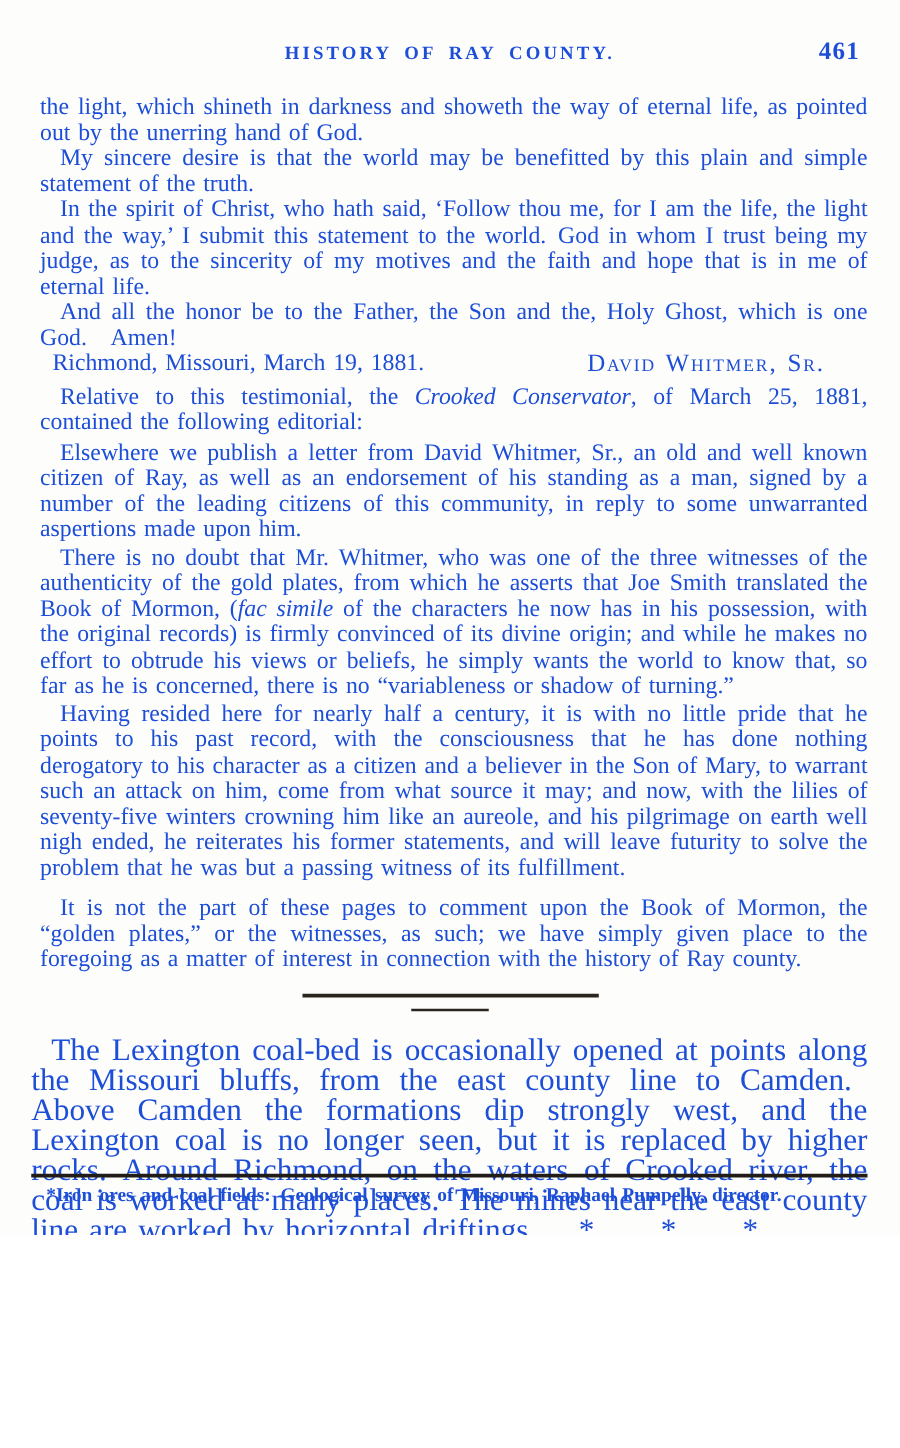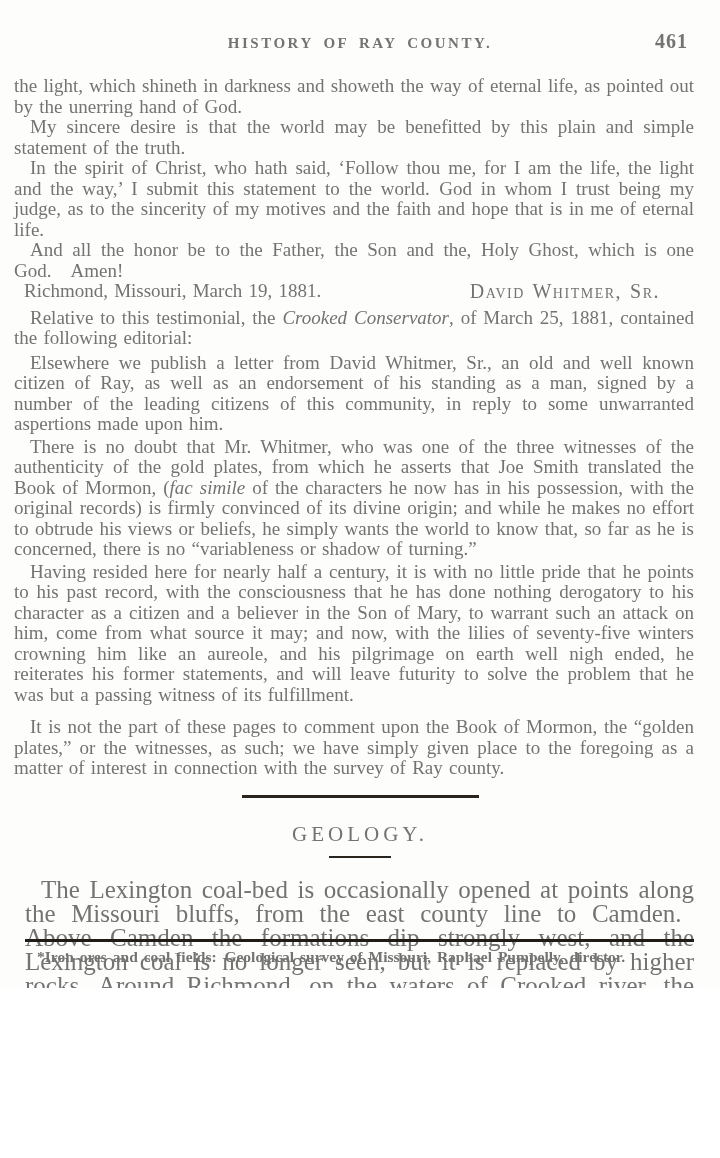--- a/index.html
+++ b/index.html
@@ -7,21 +7,21 @@
     padding: 0;
     background: #ffffff;
     font-family: "Liberation Serif", serif;
   }
   .page {
     position: relative;
     width: 720px;
     height: 988px;
     margin: 0 auto;
     background: #fdfdfb;
-    color: #737373;
+    color: #1d4ed8;
     overflow: hidden;
   }
   
   .page-header {
     position: relative;
     padding-top: 34px;
     text-align: center;
     height: 22px;
   }
   .running-title {
@@ -33,21 +33,21 @@
   .page-number {
     position: absolute;
     right: 32px;
     top: 30px;
     font-size: 20px;
     font-weight: bold;
     letter-spacing: 1px;
   }
   
   .body-text {
-    margin: 20px 26px 0 14px;
+    margin: 20px 26px 0 32px;
     font-size: 19px;
     line-height: 20.5px;
     text-align: justify;
     word-spacing: 1.5px;
   }
   .body-text p {
     margin: 0;
     text-indent: 16px;
   }
   p.noindent { text-indent: 0; }
@@ -158,26 +158,25 @@
     </p>
 
     <p class="mt-6"><span>Relative to this testimonial, the </span><span class="ital">Crooked Conservator</span><span>, of March 25, 1881, contained the following editorial:</span></p>
 
     <p class="mt-4">Elsewhere we publish a letter from David Whitmer, Sr., an old and well known citizen of Ray, as well as an endorsement of his standing as a man, signed by a number of the leading citizens of this community, in reply to some unwarranted aspertions made upon him.</p>
 
     <p class="mt-2"><span>There is no doubt that Mr. Whitmer, who was one of the three witnesses of the authenticity of the gold plates, from which he asserts that Joe Smith translated the Book of Mormon, (</span><span class="ital">fac simile</span><span> of the characters he now has in his possession, with the original records) is firmly convinced of its divine origin; and while he makes no effort to obtrude his views or beliefs, he simply wants the world to know that, so far as he is concerned, there is no “variableness or shadow of turning.”</span></p>
 
     <p class="mt-2">Having resided here for nearly half a century, it is with no little pride that he points to his past record, with the consciousness that he has done nothing derogatory to his character as a citizen and a believer in the Son of Mary, to warrant such an attack on him, come from what source it may; and now, with the lilies of seventy-five winters crowning him like an aureole, and his pilgrimage on earth well nigh ended, he reiterates his former statements, and will leave futurity to solve the problem that he was but a passing witness of its fulfillment.</p>
 
-    <p class="mt-12">It is not the part of these pages to comment upon the Book of Mormon, the “golden plates,” or the witnesses, as such; we have simply given place to the foregoing as a matter of interest in connection with the survey of Ray county.</p>
+    <p class="mt-12">It is not the part of these pages to comment upon the Book of Mormon, the “golden plates,” or the witnesses, as such; we have simply given place to the foregoing as a matter of interest in connection with the history of Ray county.</p>
   </main>
 
   <section>
     <div class="section-divider"></div>
-    <h2 class="section-heading">GEOLOGY.</h2>
     <div class="heading-rule"></div>
     <p class="geology-para"><span>The Lexington coal-bed is occasionally opened at points along the Missouri bluffs, from the east county line to Camden. Above Camden the formations dip strongly west, and the Lexington coal is no longer seen, but it is replaced by higher rocks. Around Richmond, on the waters of Crooked river, the coal is worked at many places. The mines near the east county line are worked by horizontal driftings.</span><span class="stars">*  *  *</span></p>
   </section>
 
   <footer class="page-footer">
     <div class="footnote-rule"></div>
     <p class="footnote">*Iron ores and coal fields: Geological survey of Missouri, Raphael Pumpelly, director.</p>
   </footer>
 
 </div>

